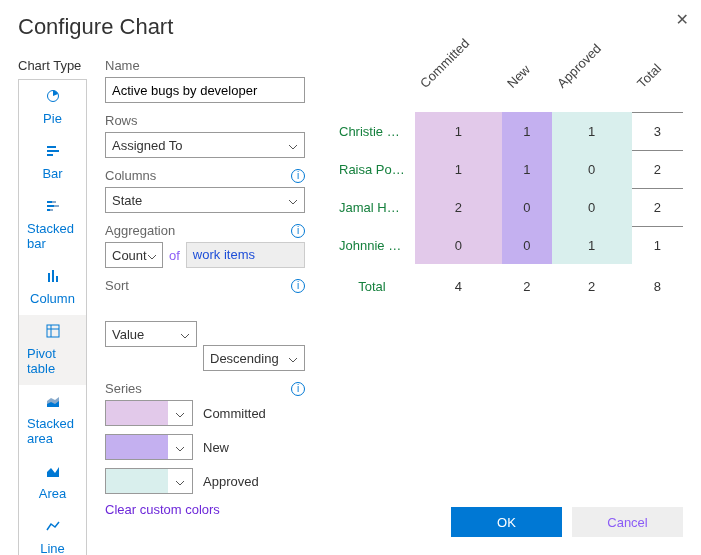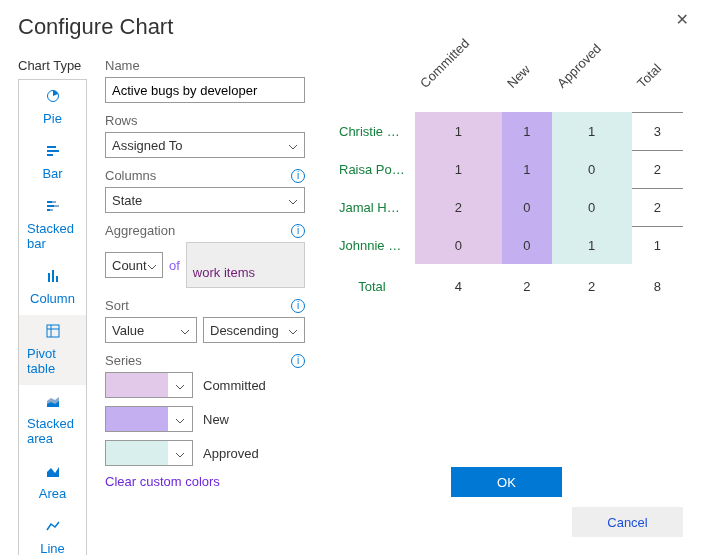--- a/index.html
+++ b/index.html
@@ -21,24 +21,24 @@
     .fld-label { font-size: 13px; color: #666; margin-bottom: 4px; display: flex; align-items: center; justify-content: space-between; }
     .fld-label .info { width: 14px; height: 14px; border: 1px solid #0078d4; border-radius: 50%; color: #0078d4; font-size: 10px; line-height: 12px; text-align: center; }
     .text-input, .select { width: 100%; border: 1px solid #999; padding: 4px 6px; font-size: 13px; height: 26px; background: #fff; }
     .select { display: flex; align-items: center; justify-content: space-between; cursor: pointer; }
     .chev { width: 10px; height: 10px; }
     .chev svg { width: 10px; height: 10px; }
     .fld-block { margin-bottom: 10px; }
     .agg-row { display: flex; align-items: center; gap: 6px; }
     .agg-count { width: 58px; }
     .agg-of { font-size: 13px; color: #8b5cf6; }
-    .agg-wi { flex: 1; background: #eee; color: #701a75; border: 1px solid #ccc; height: 26px; padding: 22px 6px; }
+    .agg-wi { flex: 1; background: #eee; color: #1d4ed8; border: 1px solid #ccc; height: 26px; padding: 4px 6px; }
     .sort-row { display: flex; gap: 6px; align-items: center; }
     .sort-value { width: 92px; }
-    .sort-dir { width: 102px; }
+    .sort-dir { width: 102px; margin-top: 48px; }
     .series-row { display: flex; align-items: center; gap: 10px; margin-bottom: 8px; }
     .swatch-sel { display: flex; align-items: center; border: 1px solid #999; height: 26px; }
     .swatch-color { width: 62px; height: 24px; }
     .swatch-btn { width: 24px; display: flex; align-items: center; justify-content: center; }
     .series-label { font-size: 13px; }
     .clear-link { color: #6d28d9; cursor: pointer; font-size: 13px; margin-top: 7px; }
     
     .right-col { flex: 1; padding-left: 6px; padding-top: 4px; }
     .ptable { border-collapse: collapse; }
     .ptable td, .ptable th { text-align: center; font-size: 13px; }
@@ -47,21 +47,21 @@
     .ptable td.cell { width: 44px; height: 38px; }
     .ptable td.total-col { width: 44px; height: 38px; border-top: 1px solid #888; }
     .ptable tr.total-row th, .ptable tr.total-row td { border-top: none; padding-top: 10px; height: 34px;}
     .ptable .c-committed { background: #e2c9ea; }
     .ptable .c-new { background: #c4b0f0; }
     .ptable .c-approved { background: #d9efed; }
     
     .buttons { position: absolute; right: 18px; bottom: 18px; display: flex; gap: 10px; }
     .btn { width: 111px; height: 30px; font-size: 13px; display:flex; align-items:center; justify-content:center; cursor:pointer; }
     .btn-ok { background: #0078d4; color: #fff; }
-    .btn-cancel { background: #eee; color: #1d4ed8; margin-top: 40px; }
+    .btn-cancel { background: #eee; color: #8b5cf6; }
   </style>
 </head>
 <body>
 
 <div class="close-x">✕</div>
 
 <div class="dialog">
   <h1 class="title">Configure Chart</h1>
 
   <div class="content">

